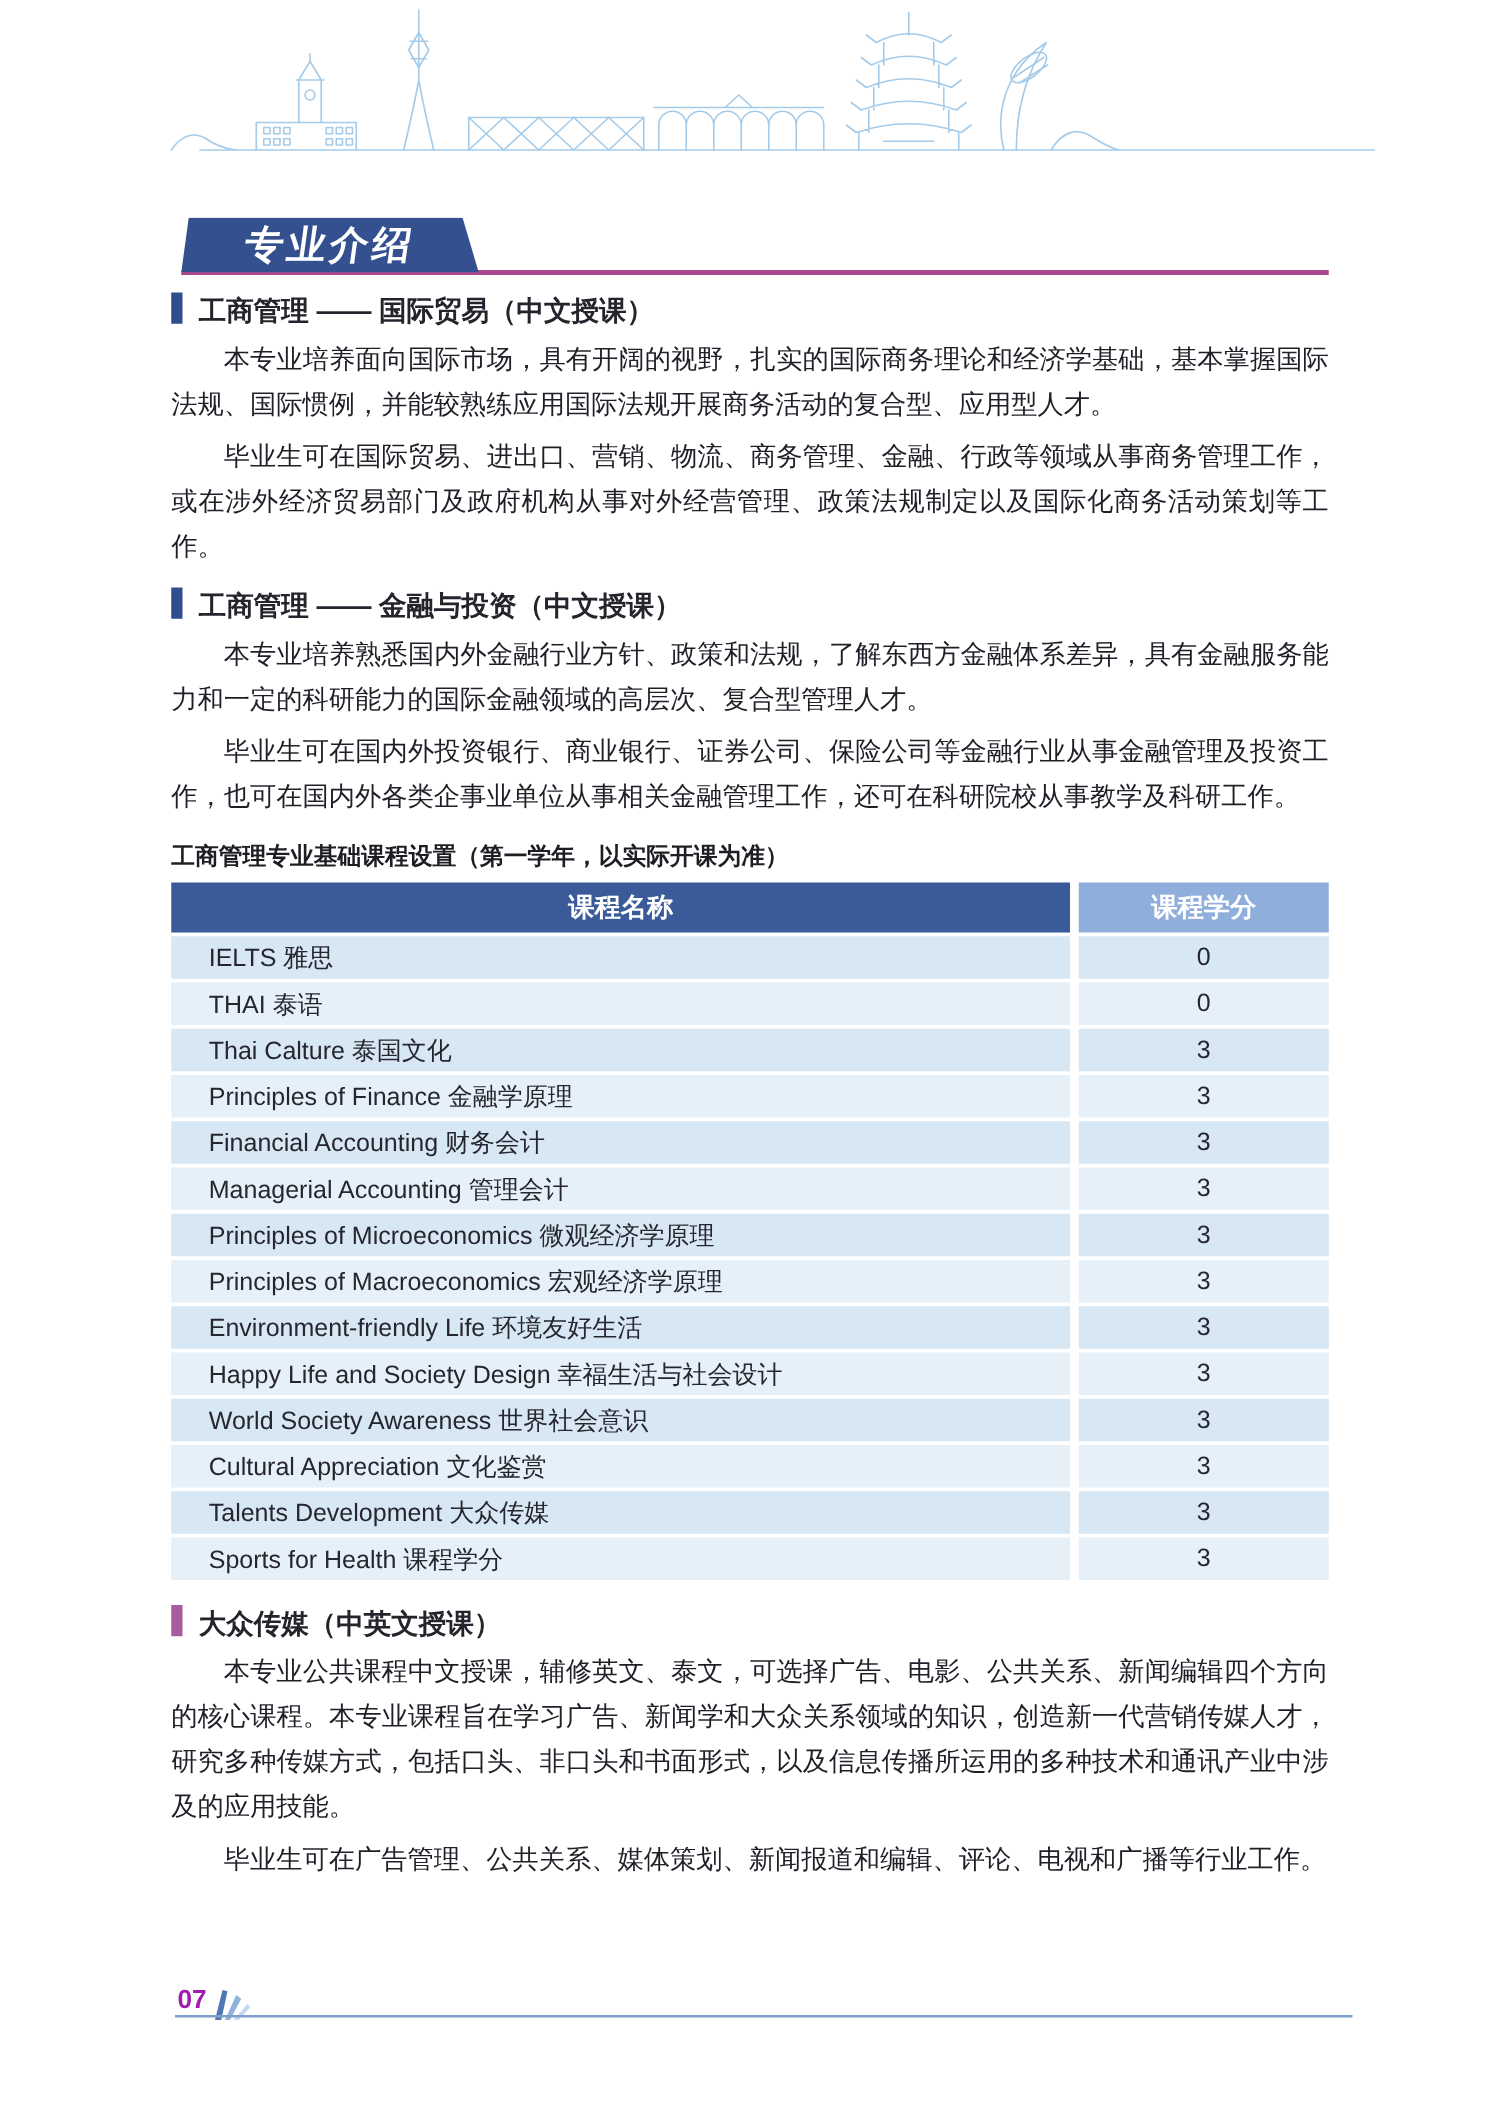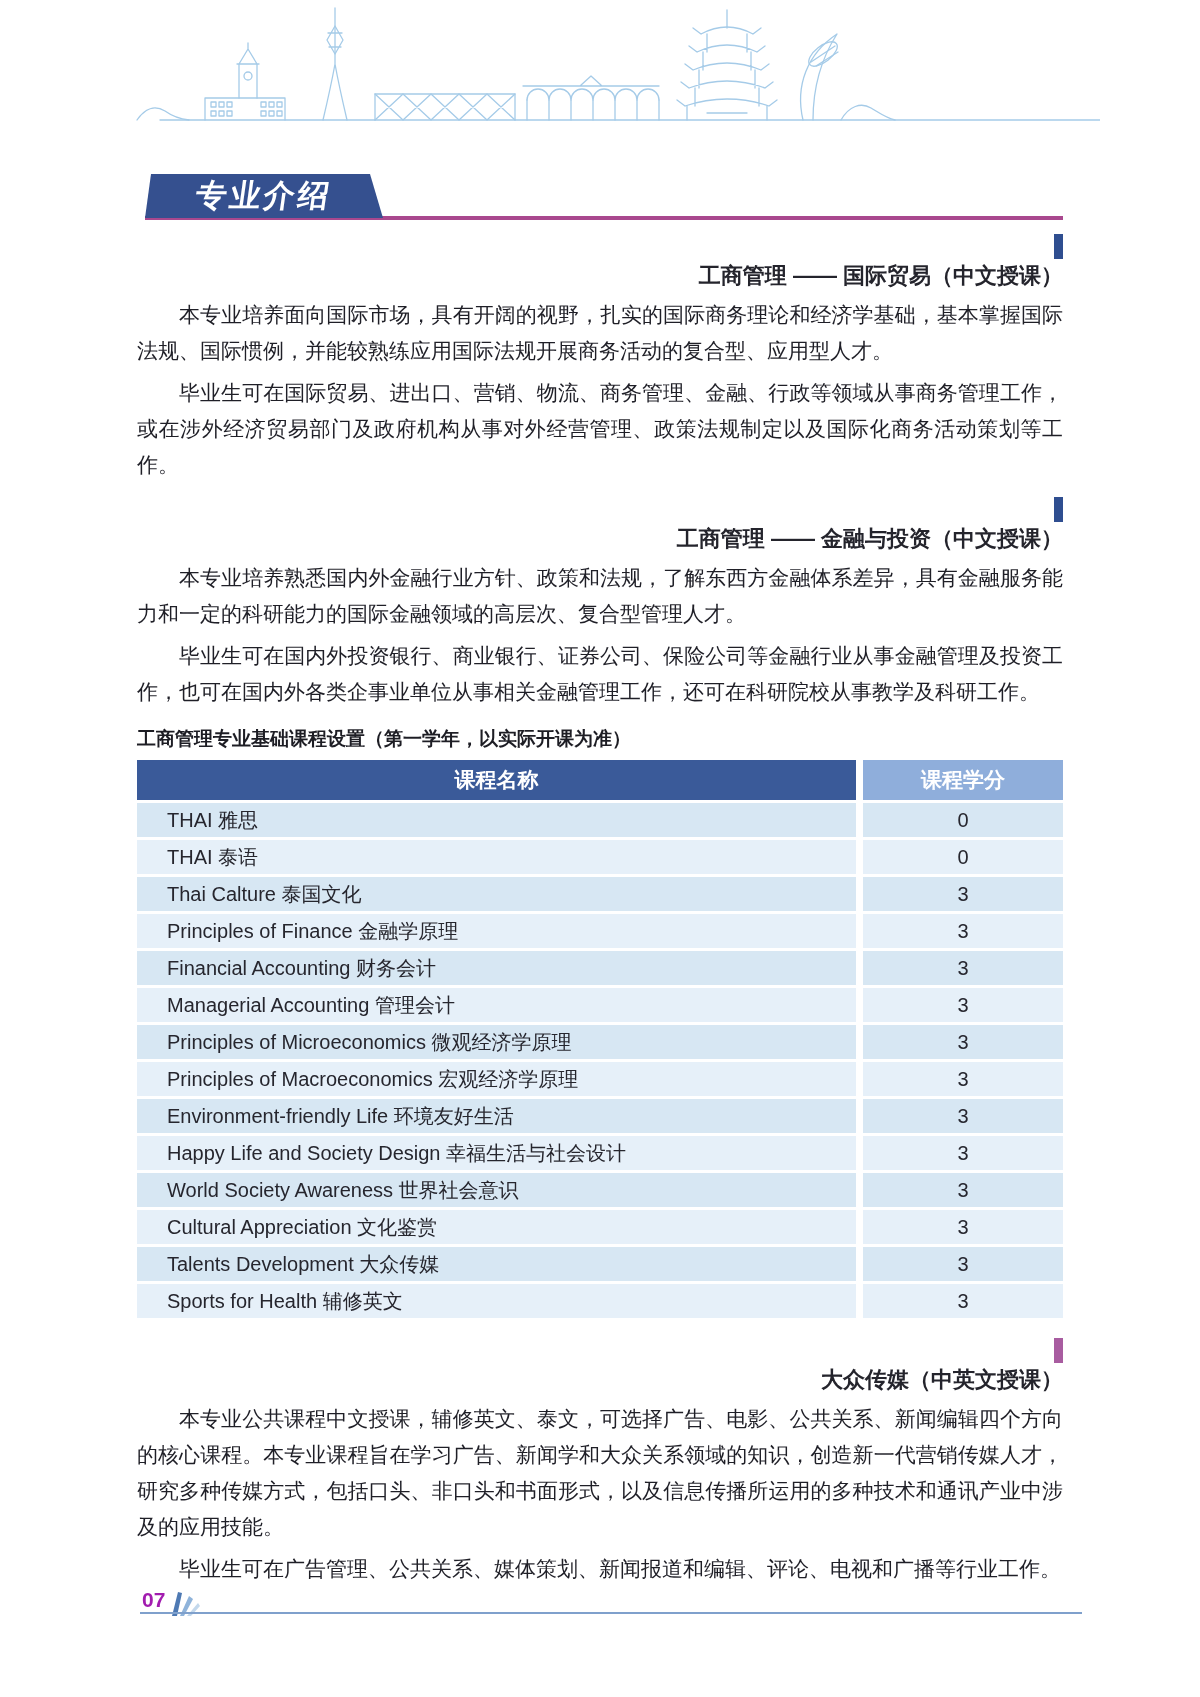--- a/index.html
+++ b/index.html
@@ -18,21 +18,21 @@
     position:absolute; left:8px; bottom:2px; width:238px; height:44px;
     background:var(--banner-blue,#35508f);
     clip-path:polygon(6px 0, calc(100% - 13px) 0, 100% 100%, 0 100%);
     display:flex; align-items:center; justify-content:center;
   }
   .banner-title {
     color:#fff; font-size:31px; font-weight:bold; letter-spacing:3px;
     transform:skewX(-8deg); white-space:nowrap;
   }
   
-  .sec-head { display:flex; align-items:flex-end; gap:2px; margin:14px 0 0 0;flex-direction:column; }
+  .sec-head { display:flex; align-items:flex-start; gap:13px; margin:14px 0 0 0; }
   .marker { width:9px; height:25px; flex:0 0 auto; }
   .marker.blue { background:var(--marker-blue,#2f4e90); }
   .marker.magenta { background:var(--marker-magenta,#a85ca0); }
   .sec-title { font-size:22px; font-weight:bold; color:#24242c; }
   
   p.body {
     margin:6px 0 0 0; font-size:21px; line-height:36px; text-align:justify;
     text-indent:2em; color:var(--text,#1f1f27);
   }
   
@@ -122,21 +122,21 @@
     <p class="body">本专业培养熟悉国内外金融行业方针、政策和法规，了解东西方金融体系差异，具有金融服务能力和一定的科研能力的国际金融领域的高层次、复合型管理人才。</p>
     <p class="body">毕业生可在国内外投资银行、商业银行、证券公司、保险公司等金融行业从事金融管理及投资工作，也可在国内外各类企事业单位从事相关金融管理工作，还可在科研院校从事教学及科研工作。</p>
 
     <div class="tbl-caption">工商管理专业基础课程设置（第一学年，以实际开课为准）</div>
     <div class="course-table">
       <div class="thead">
         <div class="cell name">课程名称</div>
         <div class="cell credit">课程学分</div>
       </div>
       <div class="trow">
-        <div class="cell name">THAI 雅思</div>
+        <div class="cell name">IELTS 雅思</div>
         <div class="cell credit">0</div>
       </div>
       <div class="trow">
         <div class="cell name">THAI 泰语</div>
         <div class="cell credit">0</div>
       </div>
       <div class="trow">
         <div class="cell name">Thai Calture 泰国文化</div>
         <div class="cell credit">3</div>
       </div>
@@ -174,21 +174,21 @@
       </div>
       <div class="trow">
         <div class="cell name">Cultural Appreciation 文化鉴赏</div>
         <div class="cell credit">3</div>
       </div>
       <div class="trow">
         <div class="cell name">Talents Development 大众传媒</div>
         <div class="cell credit">3</div>
       </div>
       <div class="trow">
-        <div class="cell name">Sports for Health 辅修英文</div>
+        <div class="cell name">Sports for Health 课程学分</div>
         <div class="cell credit">3</div>
       </div>
     </div>
 
     <div class="sec-head" style="margin-top:20px;font-family:Liberation Serif, serif;">
       <span class="marker magenta"></span>
       <span class="sec-title">大众传媒（中英文授课）</span>
     </div>
     <p class="body">本专业公共课程中文授课，辅修英文、泰文，可选择广告、电影、公共关系、新闻编辑四个方向的核心课程。本专业课程旨在学习广告、新闻学和大众关系领域的知识，创造新一代营销传媒人才，研究多种传媒方式，包括口头、非口头和书面形式，以及信息传播所运用的多种技术和通讯产业中涉及的应用技能。</p>
     <p class="body">毕业生可在广告管理、公共关系、媒体策划、新闻报道和编辑、评论、电视和广播等行业工作。</p>

